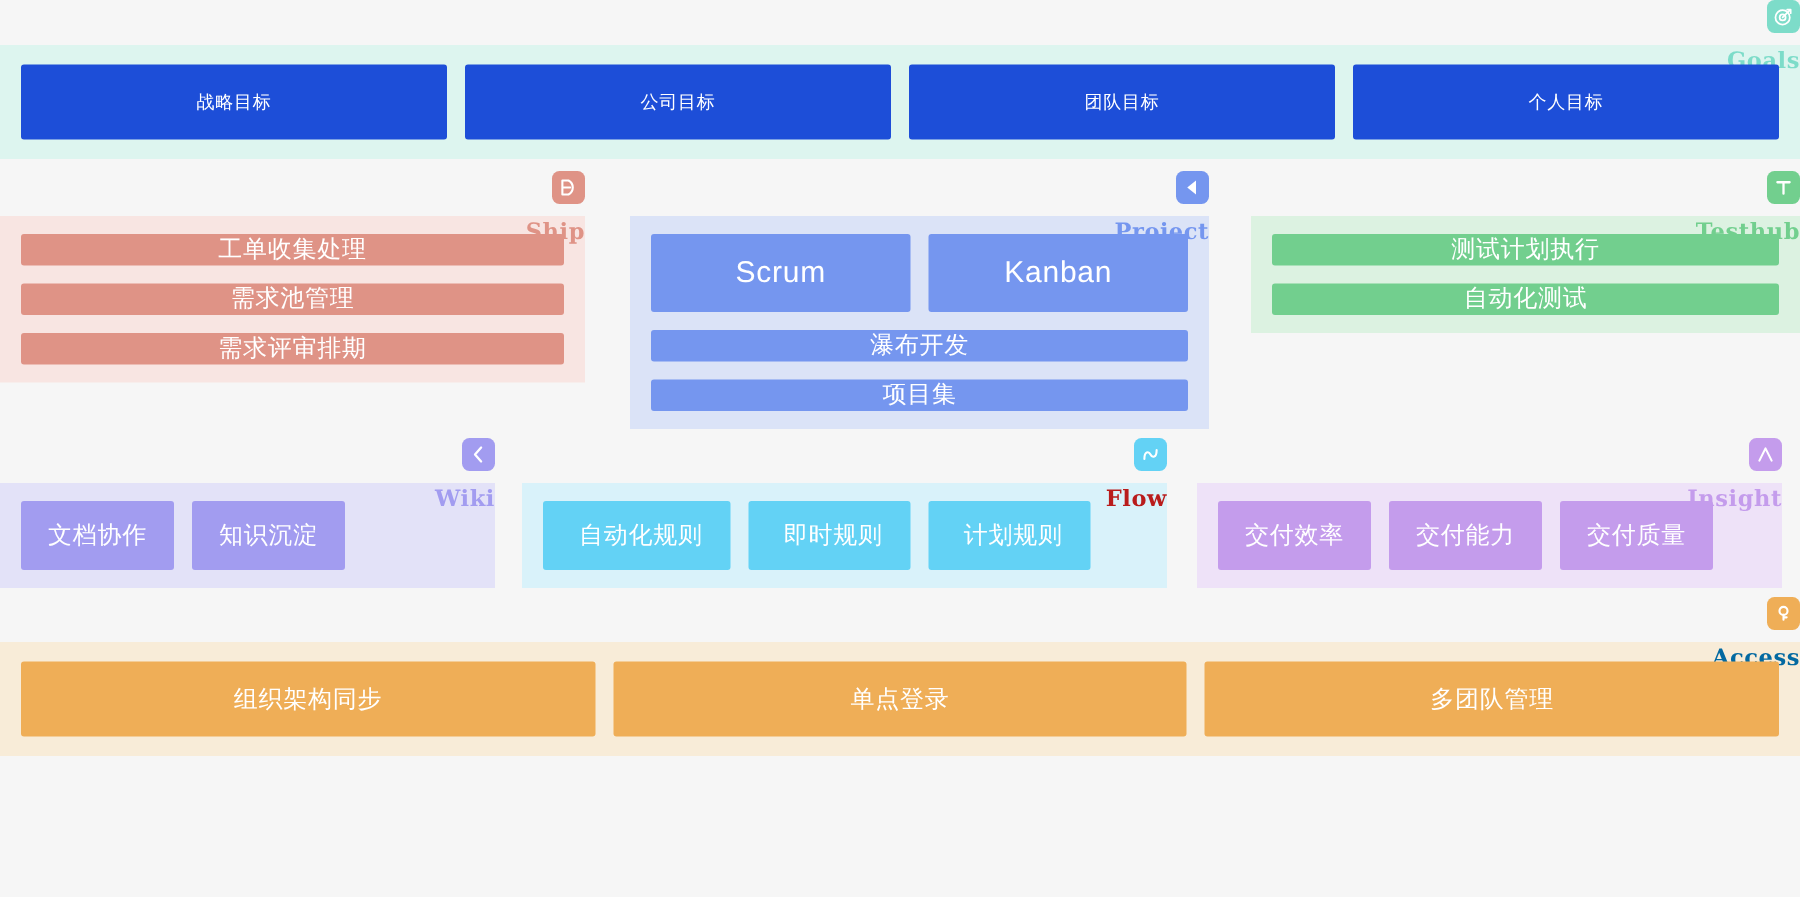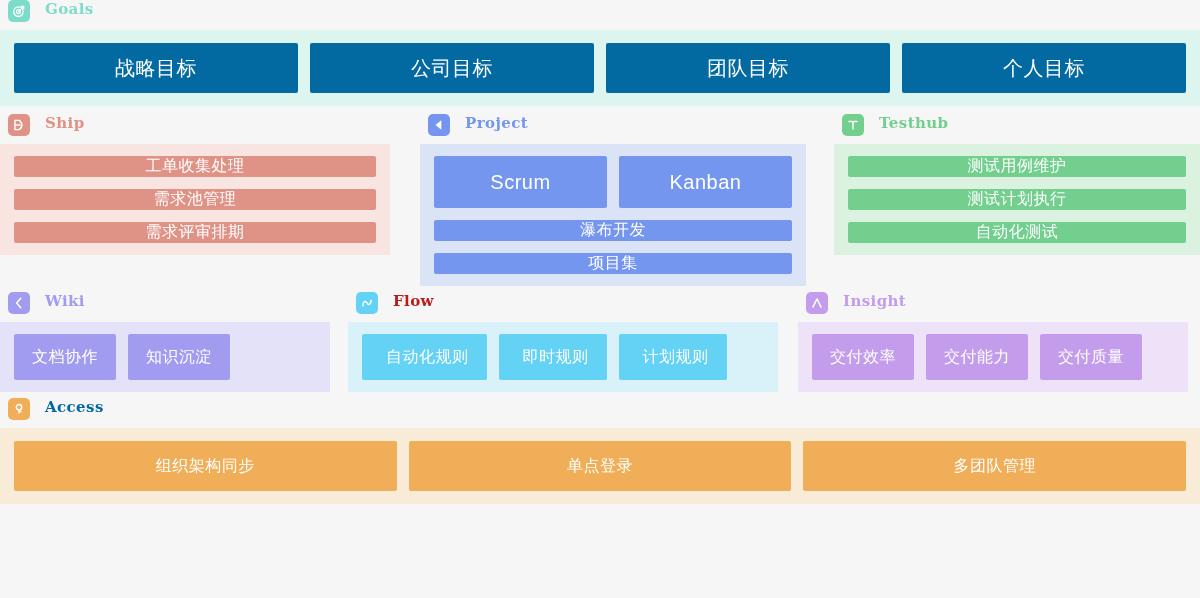--- a/index.html
+++ b/index.html
@@ -17,24 +17,25 @@
     position: relative;
     width: 1200px;
     height: 598px;
     box-sizing: border-box;
     background: #f6f6f6;
   }
 
   
   .section-head {
     display: flex;
-    align-items: flex-start;
-    gap: 15px;
+    align-items: flex-end;
+    gap: 9px;
     height: 30px;
     padding-left: 8px;
+    flex-direction: column;
   }
   .sec-icon {
     width: 22px;
     height: 22px;
     border-radius: 5px;
     display: flex;
     align-items: center;
     justify-content: center;
     flex: 0 0 auto;
   }
@@ -62,21 +63,21 @@
     justify-content: center;
     color: #ffffff;
     font-size: 16px;
     letter-spacing: 0.5px;
     border-radius: 2px;
     white-space: nowrap;
   }
 
   
   .goals-band { background: #ddf5ef; }
-  .goals-band .tile { background: #0369a1; height: 50px; font-size: 20px; }
+  .goals-band .tile { background: #1d4ed8; height: 50px; font-size: 12px; }
 
   
   .row-mid {
     display: flex;
     gap: 0px;
     margin-top: 6px;
   }
   .col-ship   { width: 390px; }
   .col-project{ width: 386px; margin-left: 30px; }
   .col-testhub{ width: 366px; margin-left: 28px; }
@@ -200,21 +201,20 @@
     <div class="col-testhub">
       <div class="section-head mt-head">
         <span class="sec-icon" style="background:#72cf8e">
           <svg width="14" height="14" viewBox="0 0 24 24">
             <path d="M5 6 h14 M12 6 v13" stroke="#fff" stroke-width="2.6" stroke-linecap="round"></path>
           </svg>
         </span>
         <span class="sec-title" style="color:#72cf8e">Testhub</span>
       </div>
       <div class="stack testhub-stack">
-        <div class="tile">测试用例维护</div>
         <div class="tile">测试计划执行</div>
         <div class="tile">自动化测试</div>
       </div>
     </div>
   </div>
 
   <div class="row-small">
 
     <div class="col-wiki">
       <div class="section-head">

